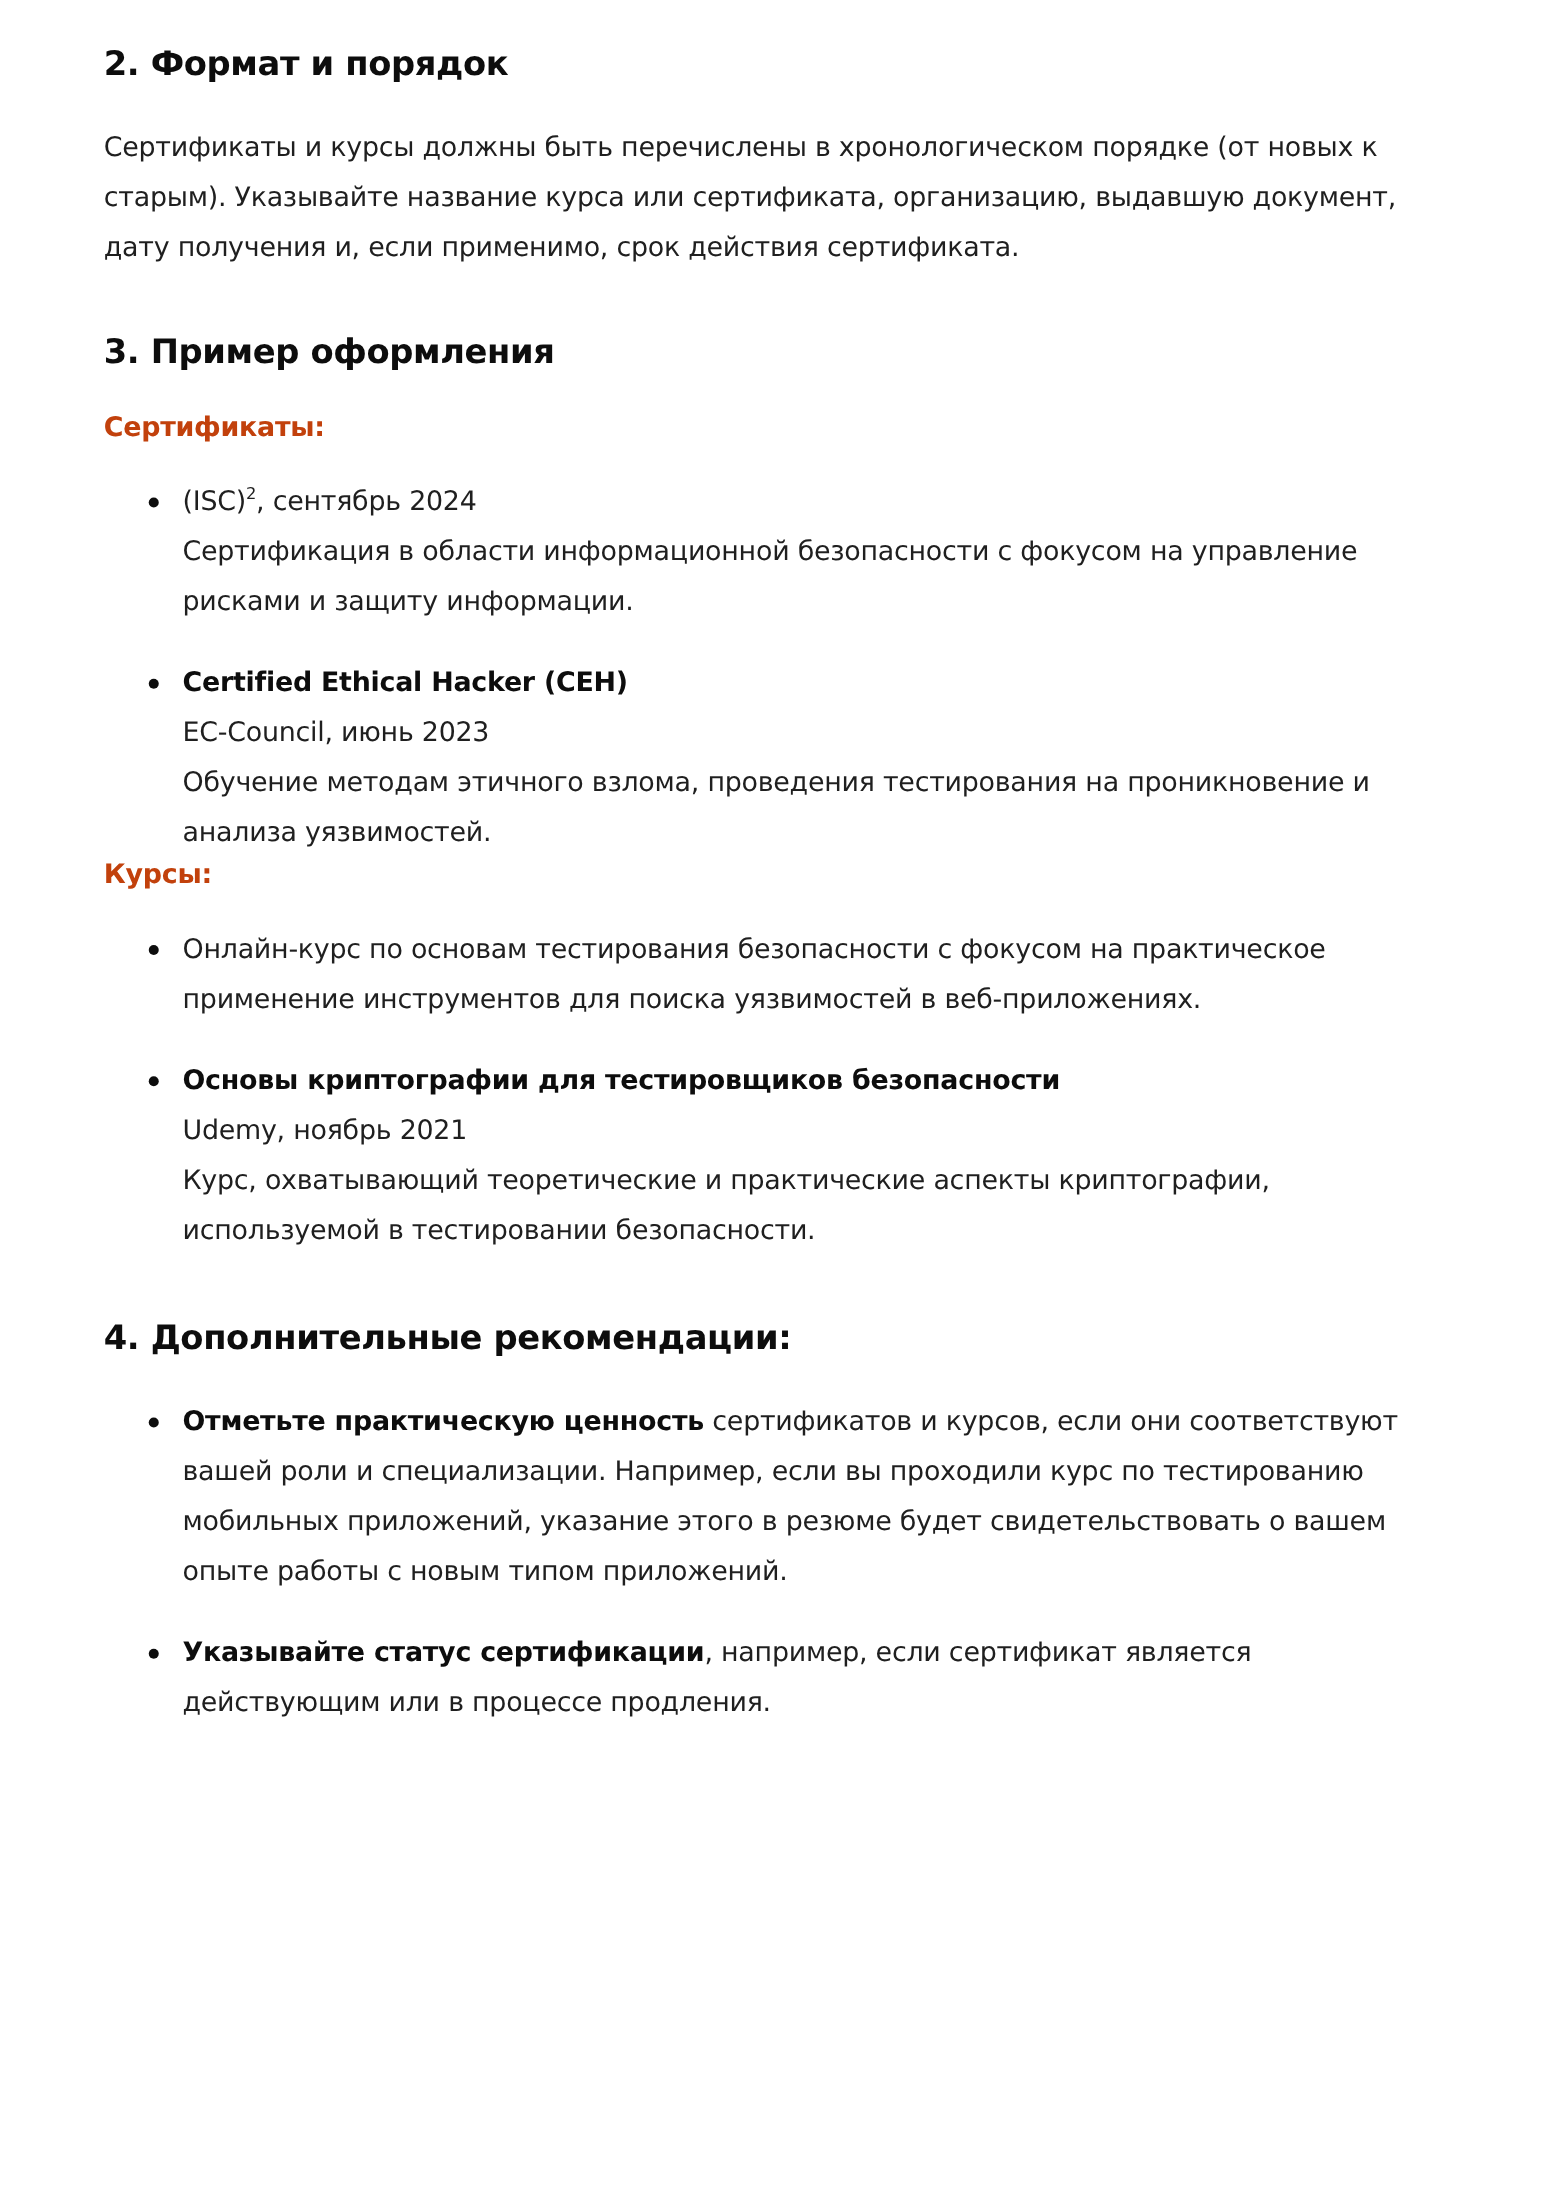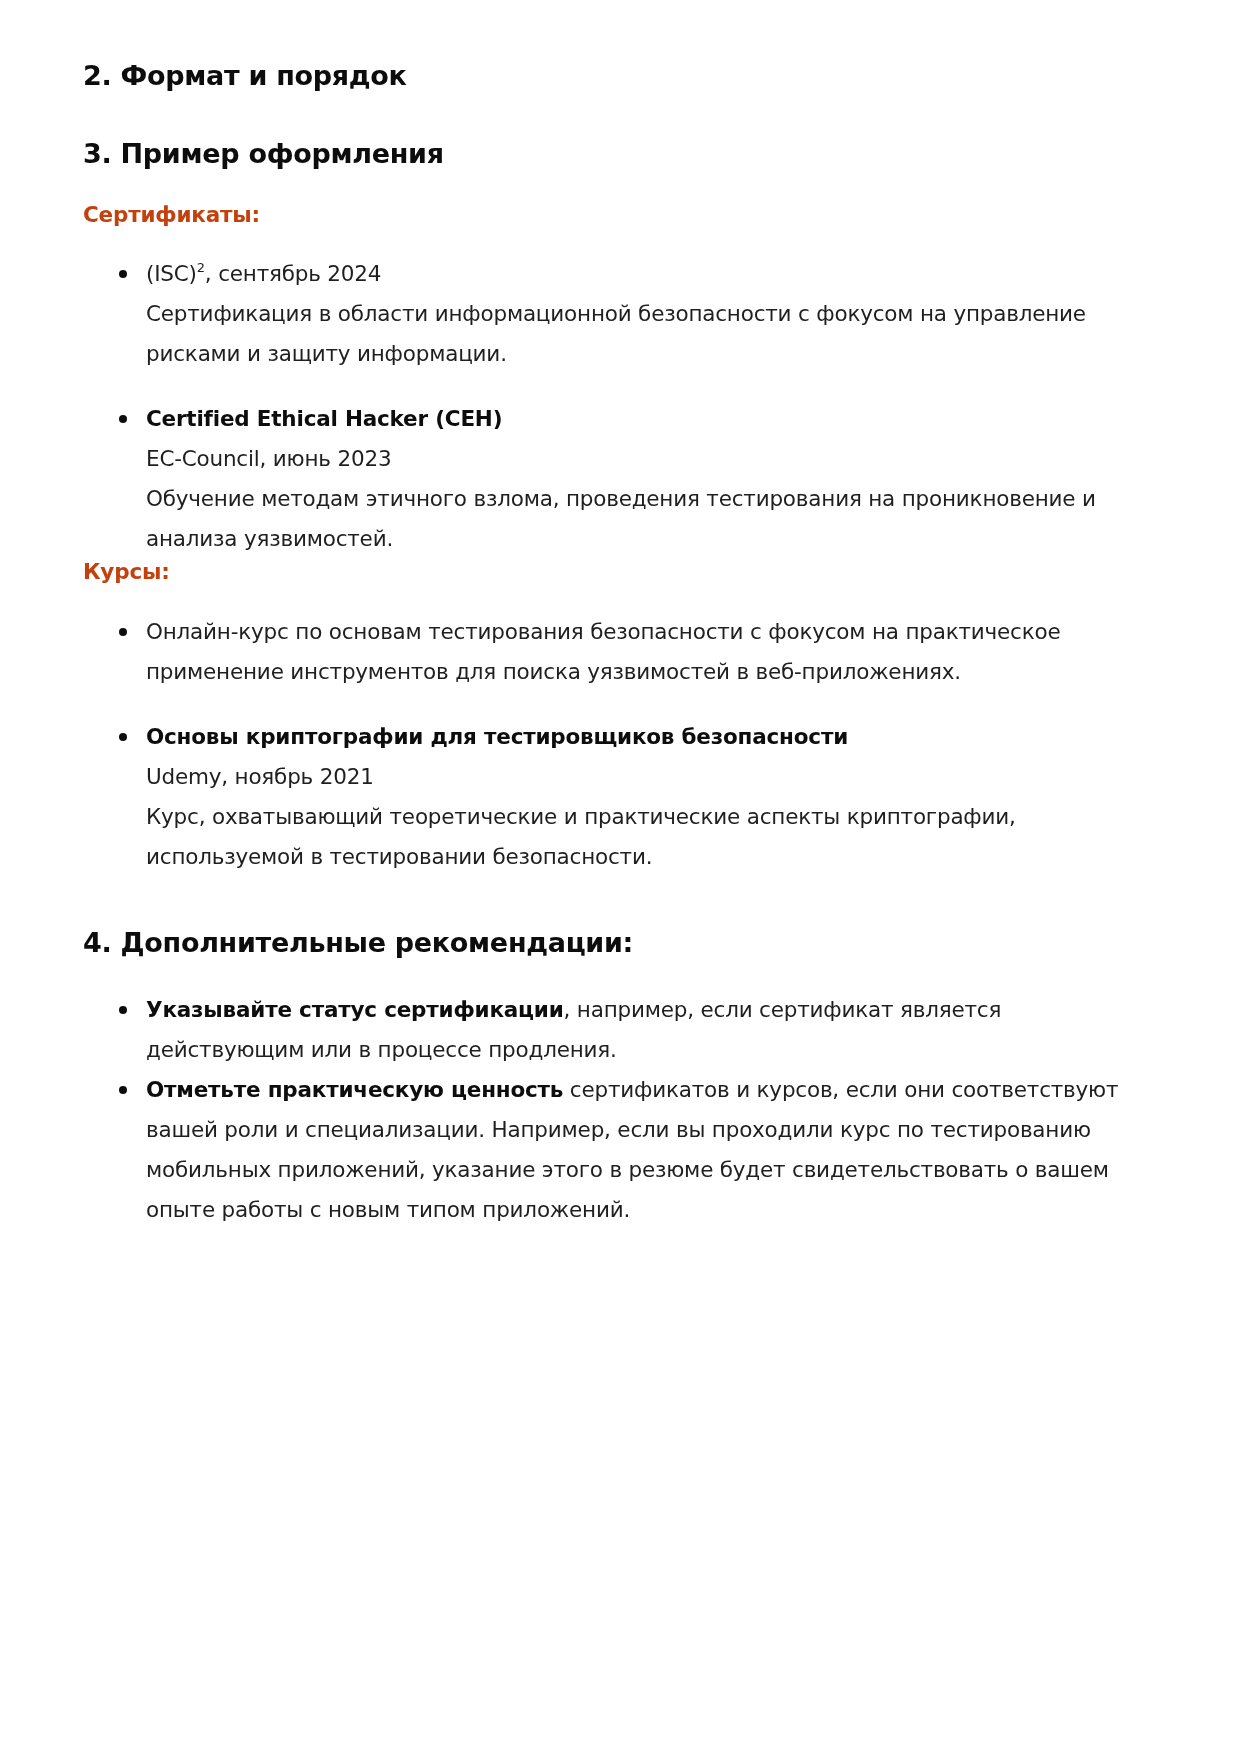--- a/index.html
+++ b/index.html
@@ -27,22 +27,23 @@
     .line { font-size: 21.5px; line-height: 40px; color: #1f1f1f; letter-spacing: -0.2px; }
     .title { font-weight: bold; color: #0d0d0d; }
     b { color: #0d0d0d; }
     sup { font-size: 13px; vertical-align: 9px; line-height: 0; }
   </style>
 </head>
 <body>
 
 <div class="page">
 
-  <section style="padding-top:60px;">
+  <section style="padding-top:36px;">
     <h2>2. Формат и порядок</h2>
+    <p style="margin-top:32px;">Сертификаты и курсы должны быть перечислены в хронологическом порядке (от новых к старым). Указывайте название курса или сертификата, организацию, выдавшую документ, дату получения и, если применимо, срок действия сертификата.</p>
   </section>
 
   <section style="margin-top:47px;">
     <h2>3. Пример оформления</h2>
     <div class="subhead" style="margin-top:33px;">Сертификаты:</div>
 
     <ul style="margin-top:27px;">
       <li>
         <span class="bullet"></span>
         <div class="line"><span>(ISC)</span><sup>2</sup><span>, сентябрь 2024</span></div>
@@ -68,24 +69,24 @@
         <div class="line title">Основы криптографии для тестировщиков безопасности</div>
         <div class="line">Udemy, ноябрь 2021</div>
         <div class="line">Курс, охватывающий теоретические и практические аспекты криптографии, используемой в тестировании безопасности.</div>
       </li>
     </ul>
   </section>
 
   <section style="margin-top:50px;">
     <h2>4. Дополнительные рекомендации:</h2>
     <ul style="margin-top:32px;">
+      <li>
+        <span class="bullet"></span>
+        <div class="line"><b>Отметьте практическую ценность</b><span> сертификатов и курсов, если они соответствуют вашей роли и специализации. Например, если вы проходили курс по тестированию мобильных приложений, указание этого в резюме будет свидетельствовать о вашем опыте работы с новым типом приложений.</span></div>
+      </li>
       <li style="margin-top:25px;">
         <span class="bullet"></span>
         <div class="line"><b>Указывайте статус сертификации</b><span>, например, если сертификат является действующим или в процессе продления.</span></div>
-      </li>
-      <li>
-        <span class="bullet"></span>
-        <div class="line"><b>Отметьте практическую ценность</b><span> сертификатов и курсов, если они соответствуют вашей роли и специализации. Например, если вы проходили курс по тестированию мобильных приложений, указание этого в резюме будет свидетельствовать о вашем опыте работы с новым типом приложений.</span></div>
       </li>
     </ul>
   </section>
 
 </div>
 
 </body></html>

